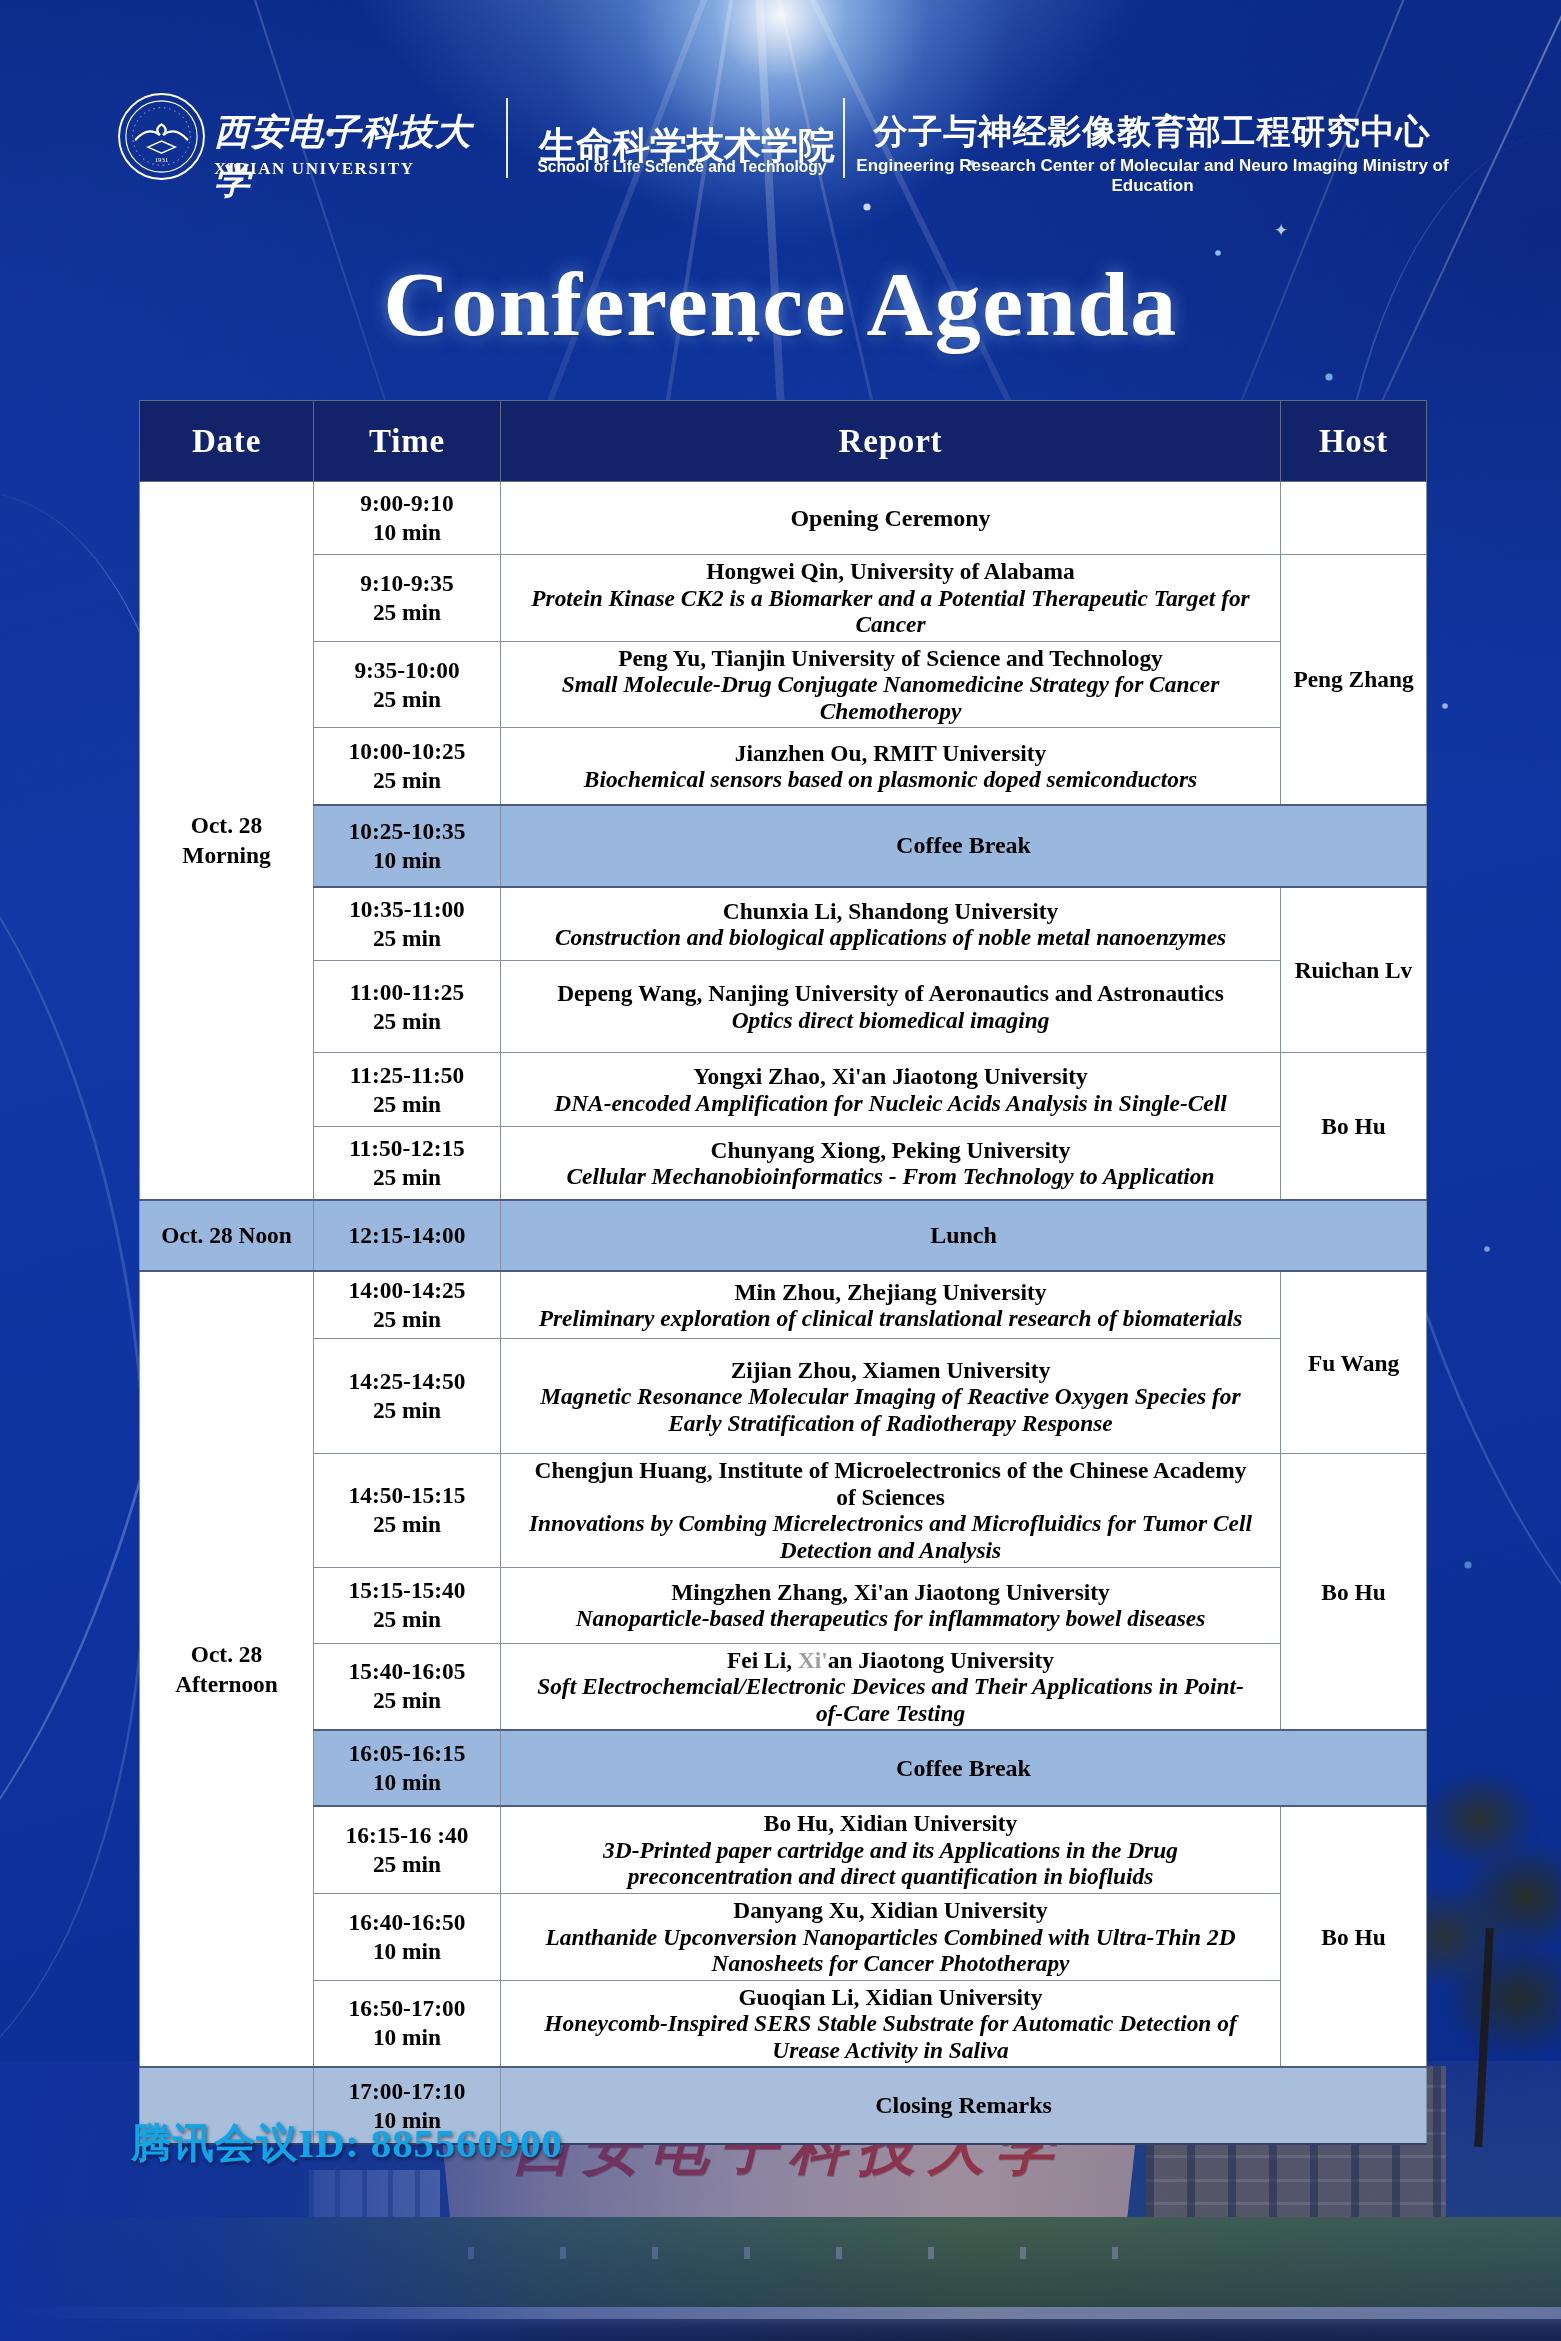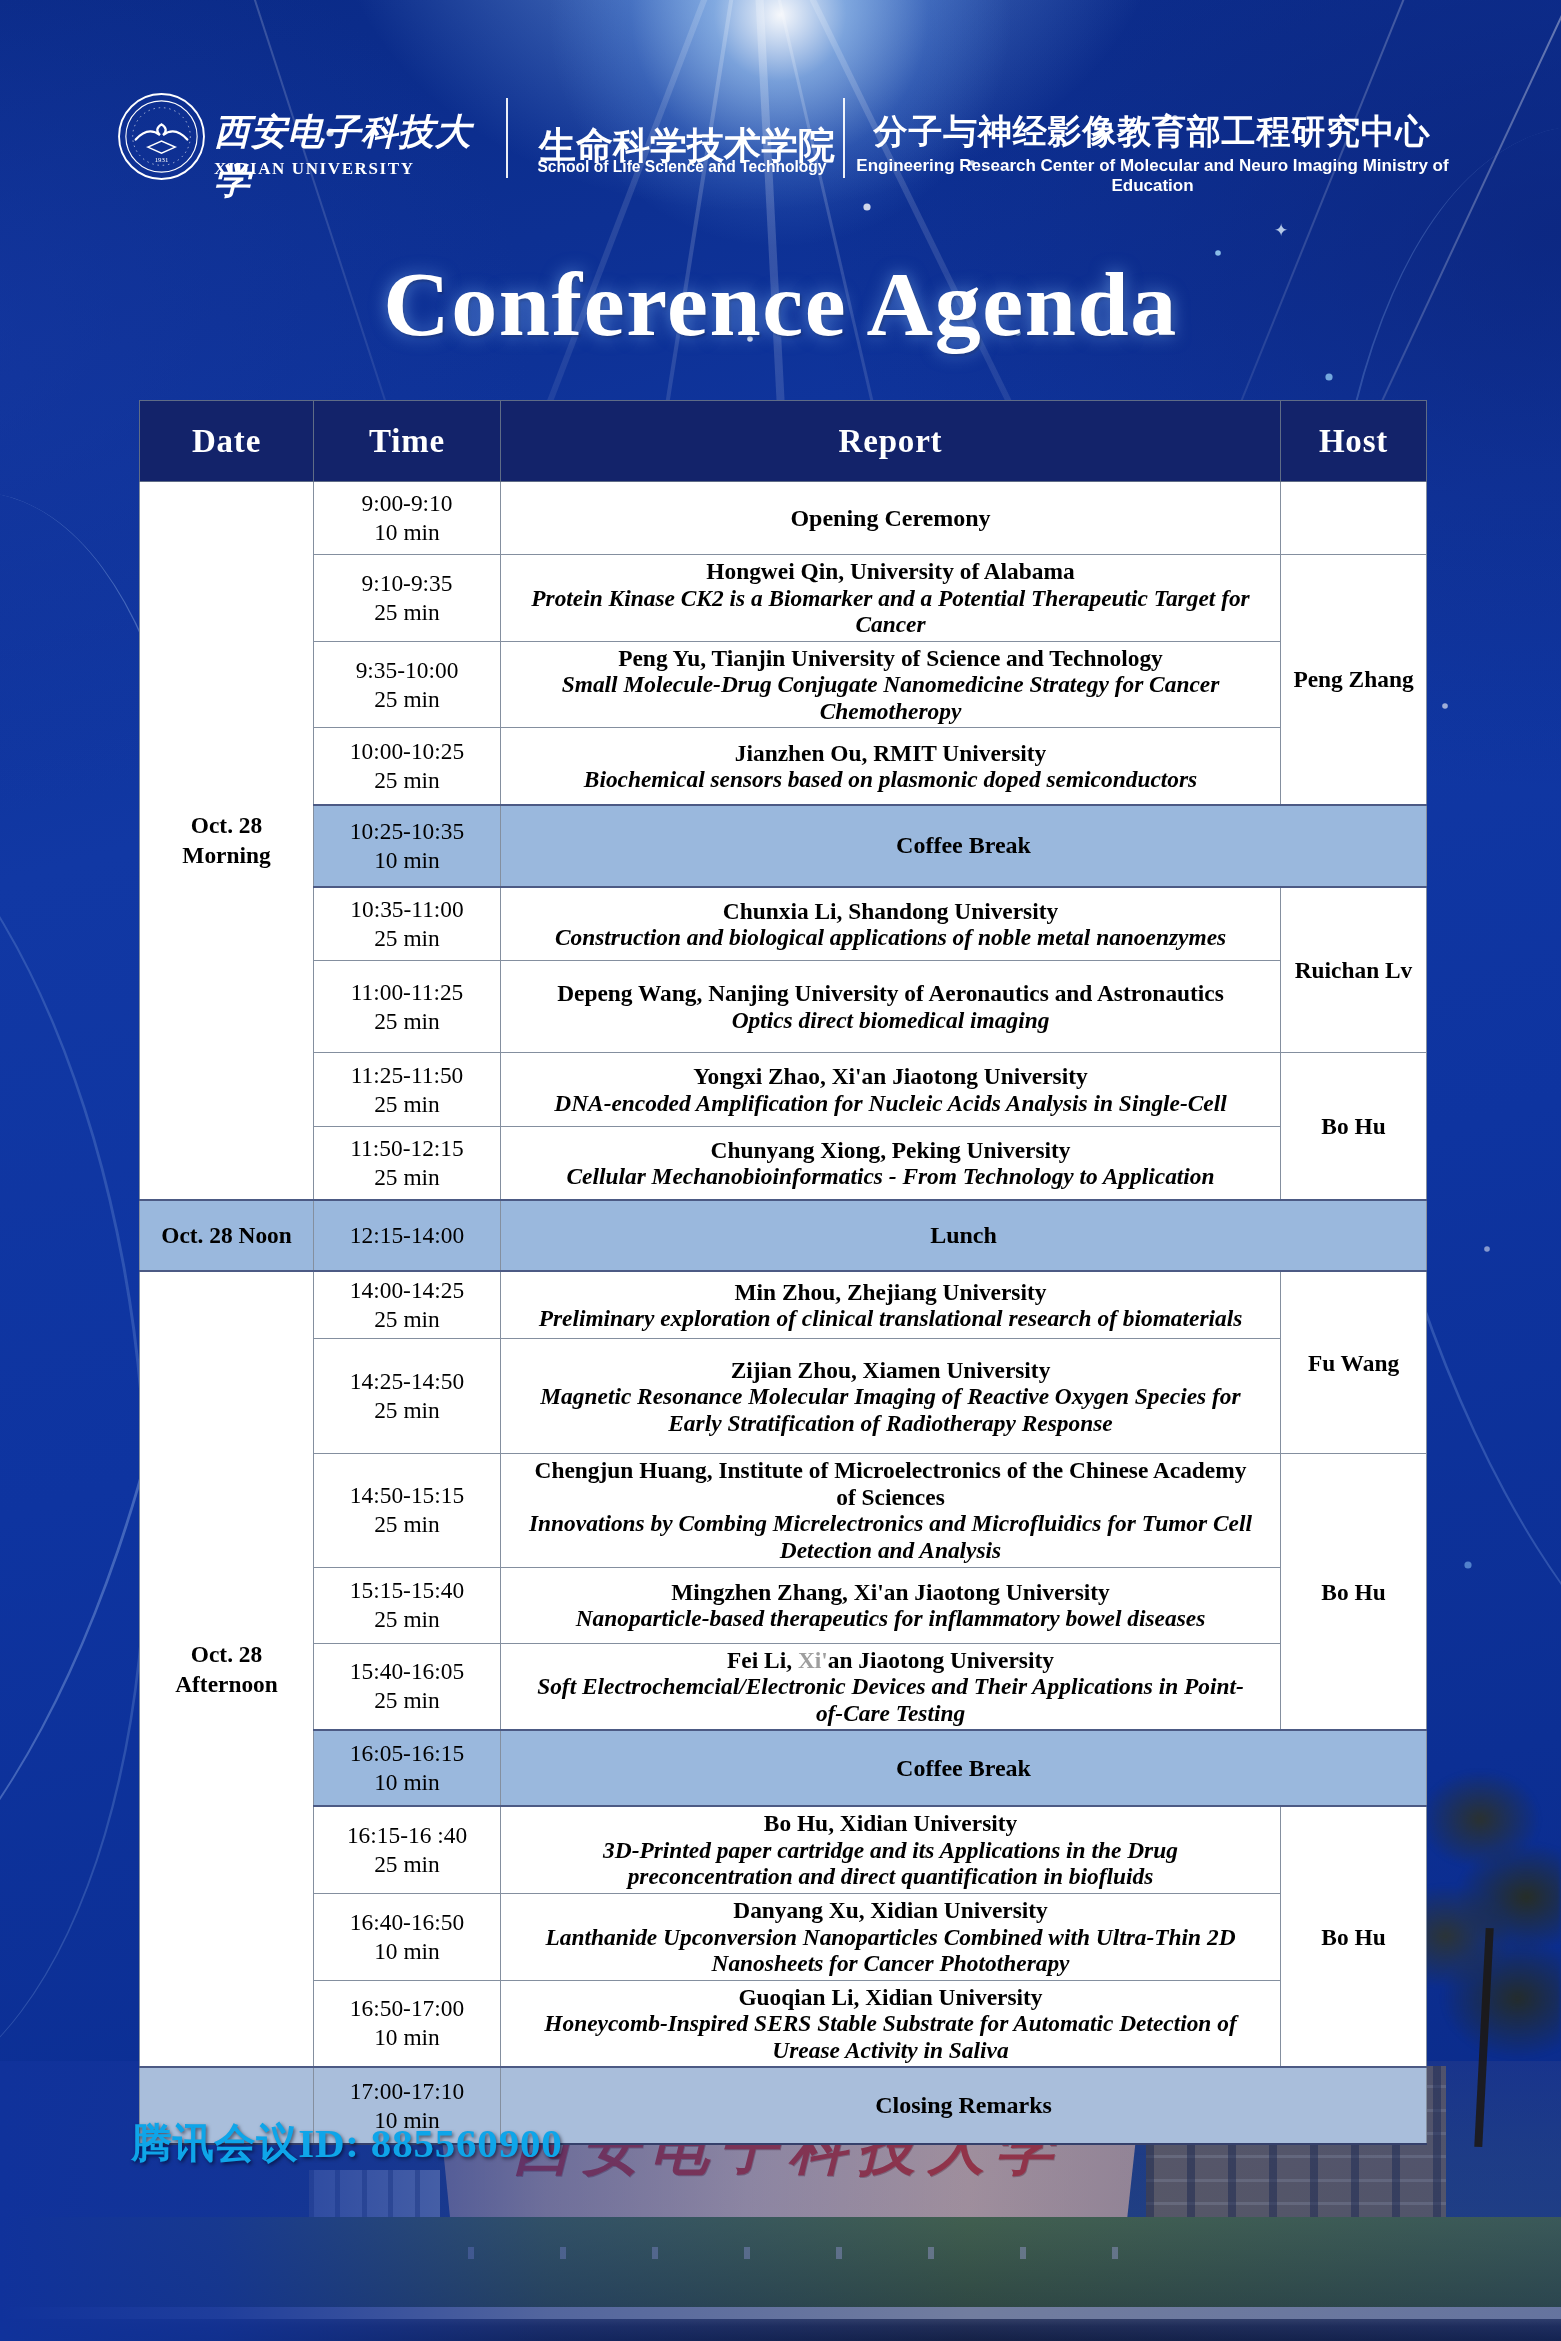--- a/index.html
+++ b/index.html
@@ -67,21 +67,21 @@
     text-shadow:0 0 17px rgba(140,195,255,.55),1.6px 1.6px 2.3px rgba(10,25,80,.5);letter-spacing:1.6px;}
   
   table.agenda{position:absolute;left:139px;top:400px;width:1287px;border-collapse:collapse;table-layout:fixed;
     border:1.6px solid #9aa5b4;}
   .agenda th{background:#13236a;color:#fff;font-size:33px;font-weight:bold;height:78px;
     border:1.6px solid #5f6c86;letter-spacing:0.8px;}
   .agenda td{background:#fff;border:1.6px solid #848f9f;text-align:center;vertical-align:middle;
     color:#000;padding:3.1px 7.8px;}
   .agenda td.report-cell{padding:3.1px 25px;}
   .blk{display:block;}
-  .t-time{font-size:23.4px;font-weight:normal;line-height:29px;}
+  .t-time{font-size:23.4px;font-weight:bold;line-height:29px;}
   .t-date{font-size:23.4px;font-weight:bold;line-height:30px;}
   .speaker{font-size:23.4px;font-weight:bold;line-height:26.5px;}
   .talk{font-size:23.4px;font-weight:bold;font-style:italic;line-height:26.5px;}
   .event{font-size:24px;font-weight:bold;}
   .host{font-size:23.4px;font-weight:bold;line-height:30px;}
   .hl-gray{color:#9e9e9e;}
   tr.band-row td{background:#9ab8dd;border-top:2.3px solid #4c5a84;border-bottom:2.3px solid #4c5a84;}
   tr.closing-row td{background:#a9bedb;border-top:2.3px solid #4c5a84;border-bottom:2.3px solid #35406b;}
   
   .photo{left:0;top:2061px;width:1561px;height:281px;z-index:1;

